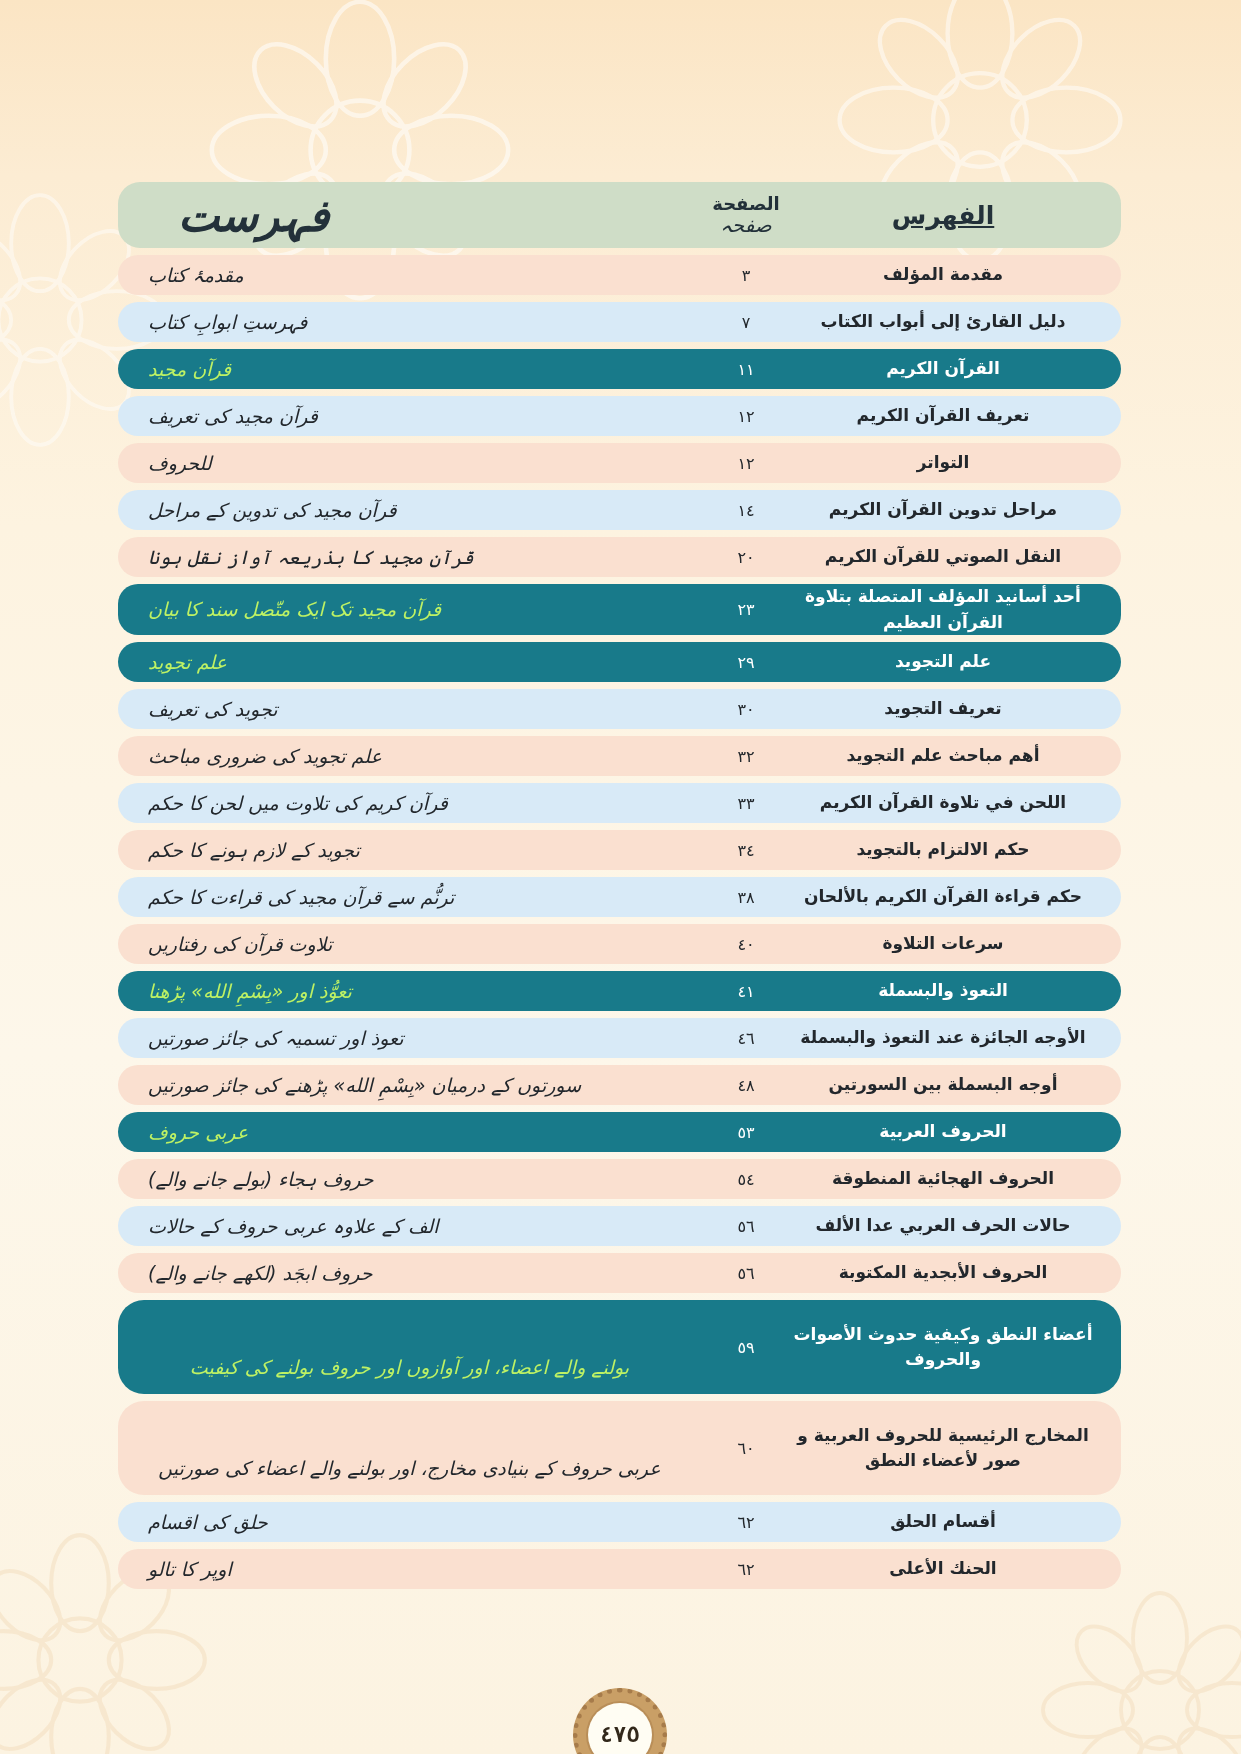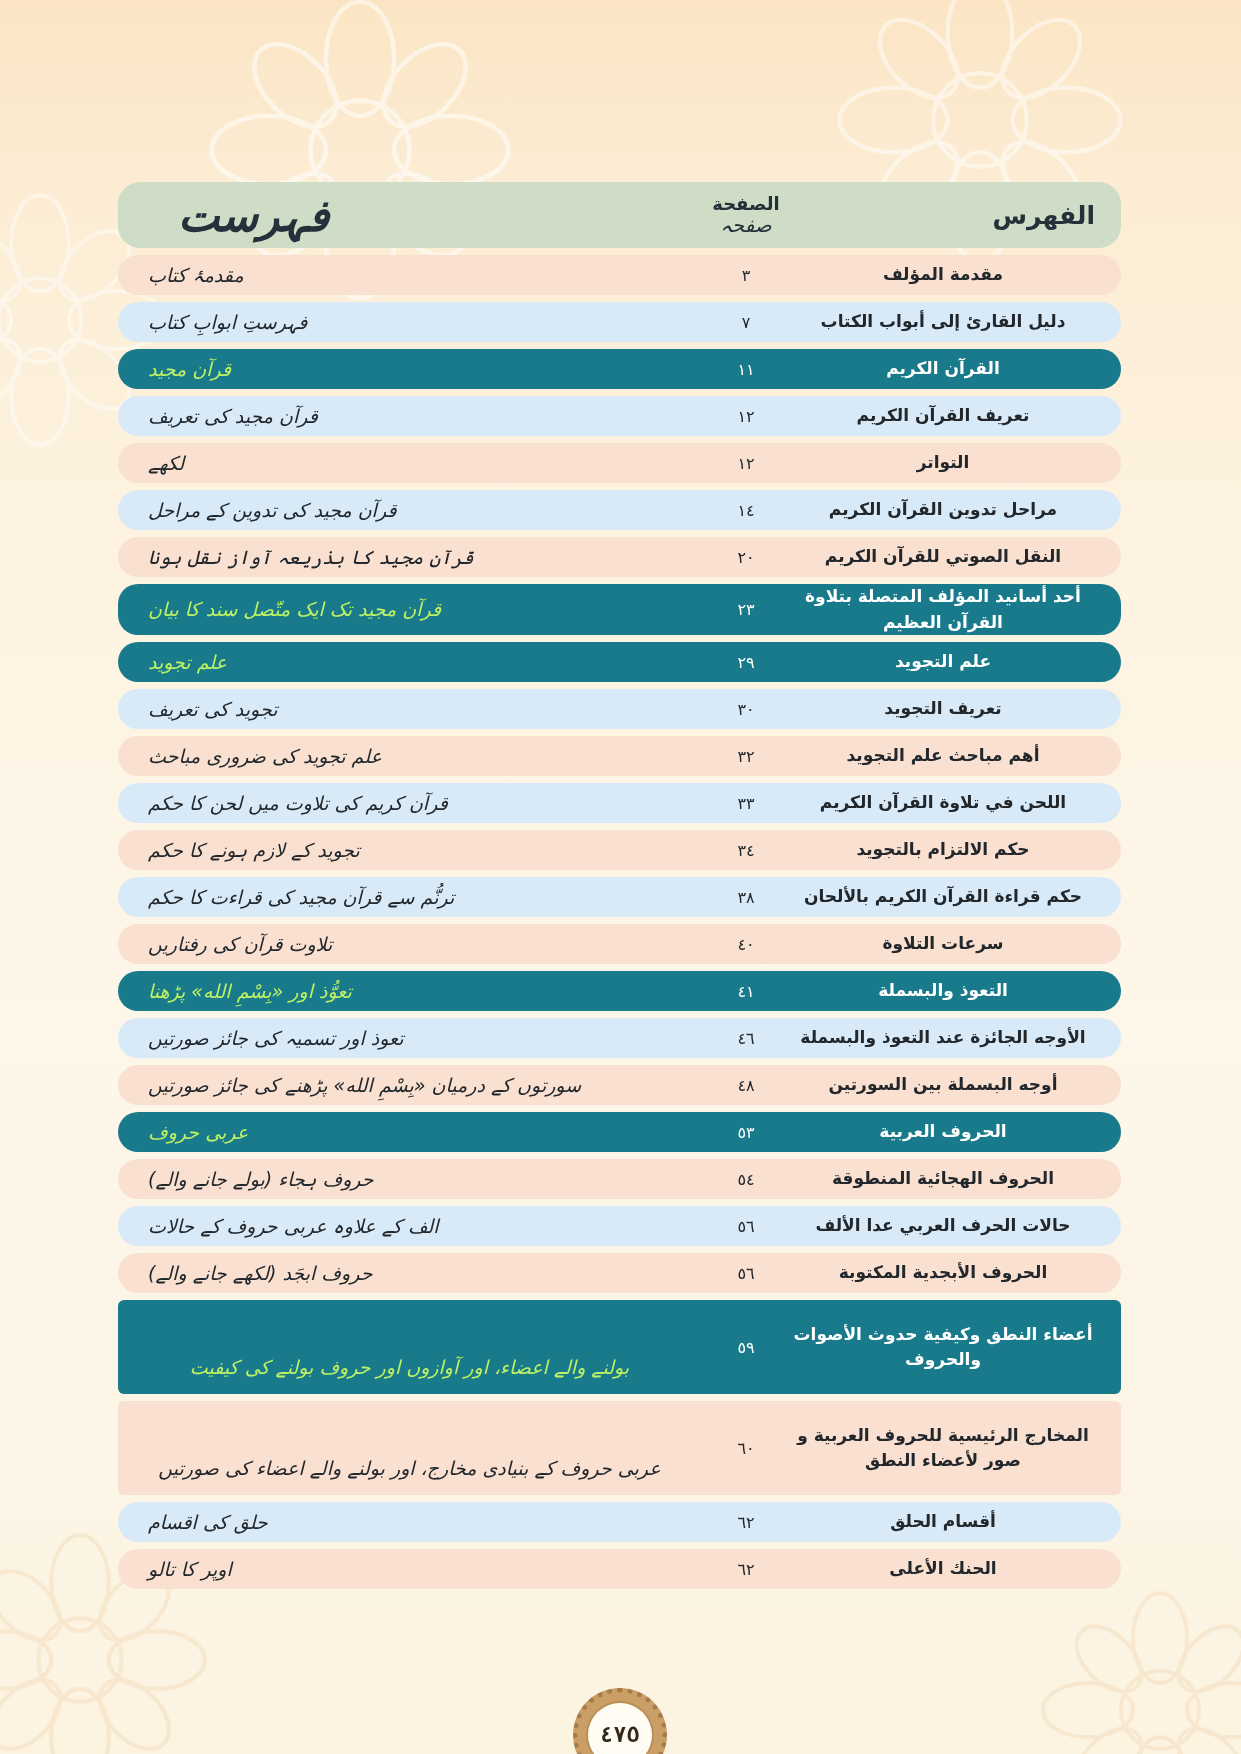--- a/index.html
+++ b/index.html
@@ -16,32 +16,32 @@
   .toc {
     position:absolute; left:118px; top:182px; width:1003px;
     display:flex; flex-direction:column; gap:7px;
   }
 
   .hdr {
     height:66px; border-radius:22px; background:#cfddc7;
     display:grid; grid-template-columns:330px 90px 1fr; align-items:center;
     color:#23313a;
   }
-  .hdr .h-arabic { font-size:25px; font-weight:bold; padding-right:26px; text-align:right; }
+  .hdr .h-arabic { font-size:25px; font-weight:bold; padding-right:26px; text-align:center;text-decoration:underline; }
   .hdr .h-center { text-align:center; line-height:1.1; }
   .hdr .h-center .l1 { font-size:18px; font-weight:bold; display:block; }
   .hdr .h-center .l2 { font-size:20px; font-style:italic; display:block; }
   .hdr .h-urdu { font-size:44px; font-weight:bold; font-style:italic; padding-left:60px; text-align:left; }
 
   .row {
     min-height:40px; border-radius:20px;
     display:grid; grid-template-columns:330px 90px 1fr; align-items:center;
     color:#22272c;
   }
-  .row.tall { min-height:94px; border-radius:6px; }
+  .row.tall { min-height:94px; border-radius:26px; }
   .row.peach { background:#fae0d0; }
   .row.blue  { background:#d8eaf7; }
   .row.teal  { background:#187a8a; color:#ffffff; }
 
   .cell.arabic { font-size:17px; font-weight:bold; padding-right:26px; text-align:center; line-height:1.5; }
   .cell.num    { font-size:16px; text-align:center; }
   .cell.urdu   { font-size:19px; text-align:left; padding-left:30px; padding-right:10px; font-style:italic; line-height:1.5; }
   .row.tall .cell.urdu { text-align:center; padding-left:10px;margin-top:40px; }
   .row.teal .cell.urdu { color:#bef264; }
 
@@ -155,21 +155,21 @@
     <div class="cell urdu">قرآن مجید</div>
   </div>
       <div class="row blue">
     <div class="cell arabic">تعريف القرآن الكريم</div>
     <div class="cell num">١٢</div>
     <div class="cell urdu">قرآن مجید کی تعریف</div>
   </div>
       <div class="row peach">
     <div class="cell arabic">التواتر</div>
     <div class="cell num">١٢</div>
-    <div class="cell urdu">لکھے</div>
+    <div class="cell urdu">للحروف</div>
   </div>
       <div class="row blue">
     <div class="cell arabic">مراحل تدوين القرآن الكريم</div>
     <div class="cell num">١٤</div>
     <div class="cell urdu">قرآن مجید کی تدوین کے مراحل</div>
   </div>
       <div class="row peach">
     <div class="cell arabic">النقل الصوتي للقرآن الكريم</div>
     <div class="cell num">٢٠</div>
     <div class="cell urdu">قرآن مجید کا بذریعہ آواز نقل ہونا</div>

